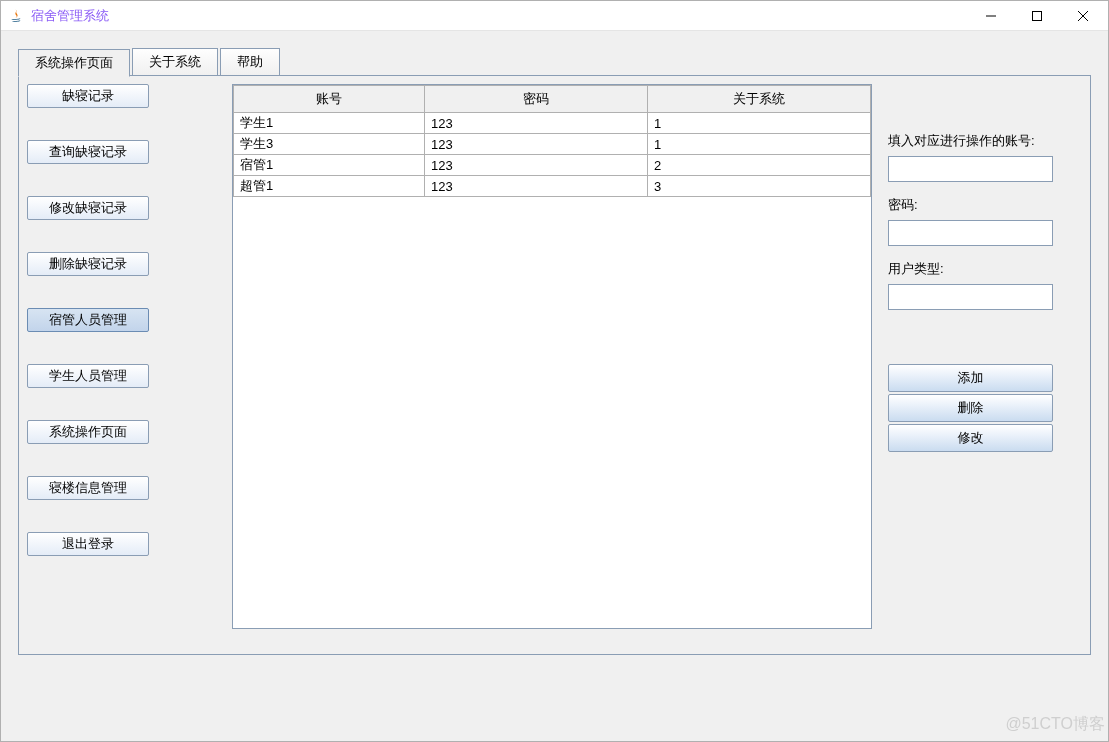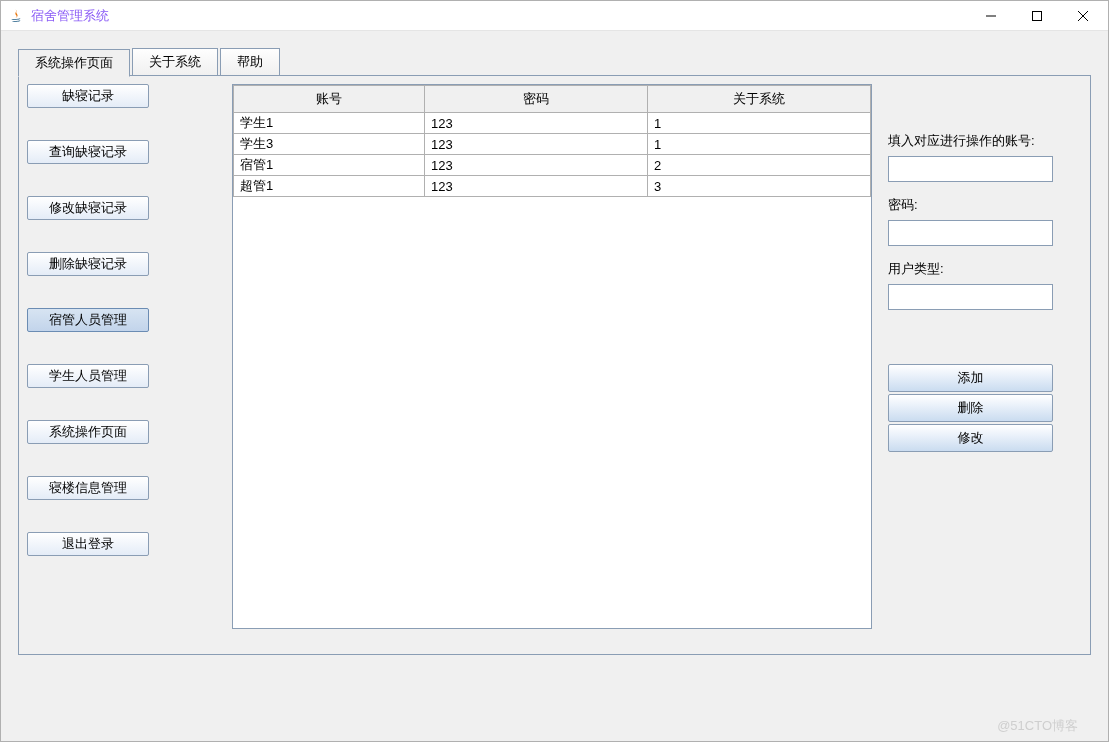--- a/index.html
+++ b/index.html
@@ -174,22 +174,22 @@
       border: 1px solid #8a9db4;
       background: linear-gradient(#ffffff 0%, #eaf1fa 40%, #cadcf0 100%);
       cursor: pointer;
       font-size: 13px;
       border-radius: 2px;
       width: 165px;
     }
     .watermark {
       position: absolute;
       bottom: 6px;
-      right: 30px;
-      font-size: 13px;
+      right: 3px;
+      font-size: 16px;
       color: #cfcfcf;
       pointer-events: none;
     }
   </style>
 </head>
 <body>
 
 <div class="window">
   <div class="titlebar">
     <span class="titlebar-icon">

